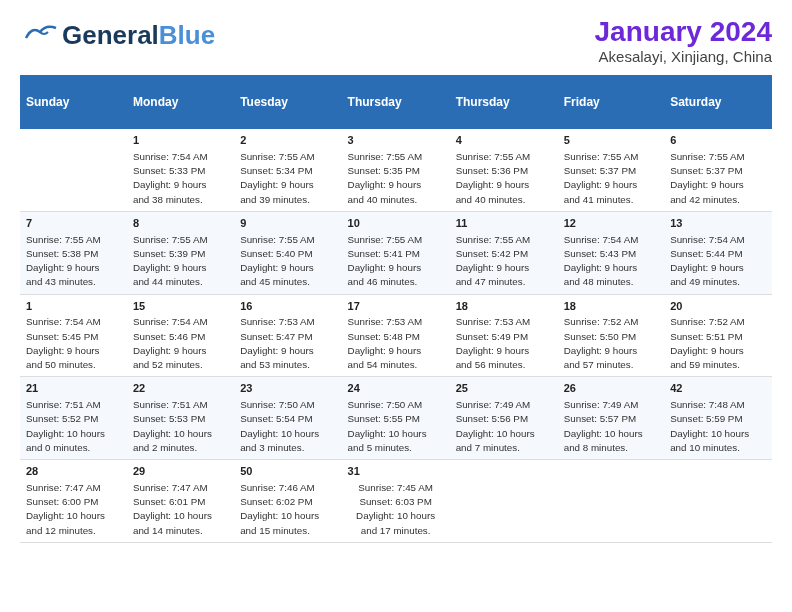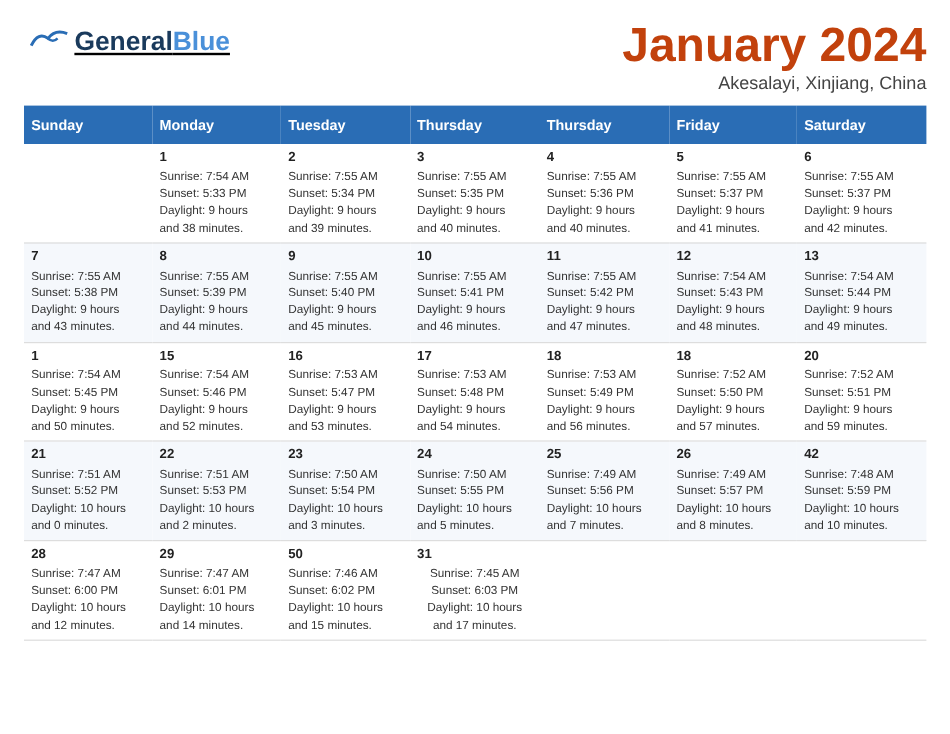--- a/index.html
+++ b/index.html
@@ -17,38 +17,38 @@
     .header {
       display: flex;
       justify-content: space-between;
       align-items: flex-start;
       margin-bottom: 10px;
     }
     .title-block {
       text-align: right;
     }
     .month-title {
-      font-size: 40px;
+      font-size: 28px;
       font-weight: bold;
-      color: #c2410c;
+      color: #6d28d9;
     }
     .location {
       font-size: 15px;
       color: #444;
     }
     table {
       width: 100%;
       border-collapse: collapse;
       font-size: 10.5px;
     }
     thead tr th {
       background: #2a6db5;
       color: #fff;
       text-align: left;
-      padding: 9px 6px;
+      padding: 20px 6px;
       font-size: 12px;
       font-weight: bold;
     }
     tbody tr {
       border-bottom: 1px solid #ddd;
     }
     tbody tr:nth-child(even) {
       background: #f5f8fc;
     }
     tbody tr:nth-child(odd) {
@@ -84,21 +84,21 @@
 
 <div class="page">
   <div class="header">
     <div class="logo-wrapper">
       <svg width="38" height="38" viewBox="0 0 38 38">
 
         <path d="M6 22 Q12 10 20 16 Q26 8 36 12" stroke="#2a6db5" stroke-width="2.5" fill="none"></path>
         <path d="M20 16 Q24 20 28 16" stroke="#2a6db5" stroke-width="2" fill="none"></path>
       </svg>
       <div>
-        <div style="font-size:22px;font-weight:bold;line-height:1.1;text-decoration:underline;">
+        <div style="font-size:26px;font-weight:bold;line-height:1.1;">
           <span style="color:#1a3a5c;">General</span><span style="color:#4a90d9;">Blue</span>
         </div>
       </div>
     </div>
     <div class="title-block">
       <div class="month-title">January 2024</div>
       <div class="location">Akesalayi, Xinjiang, China</div>
     </div>
   </div>
 

